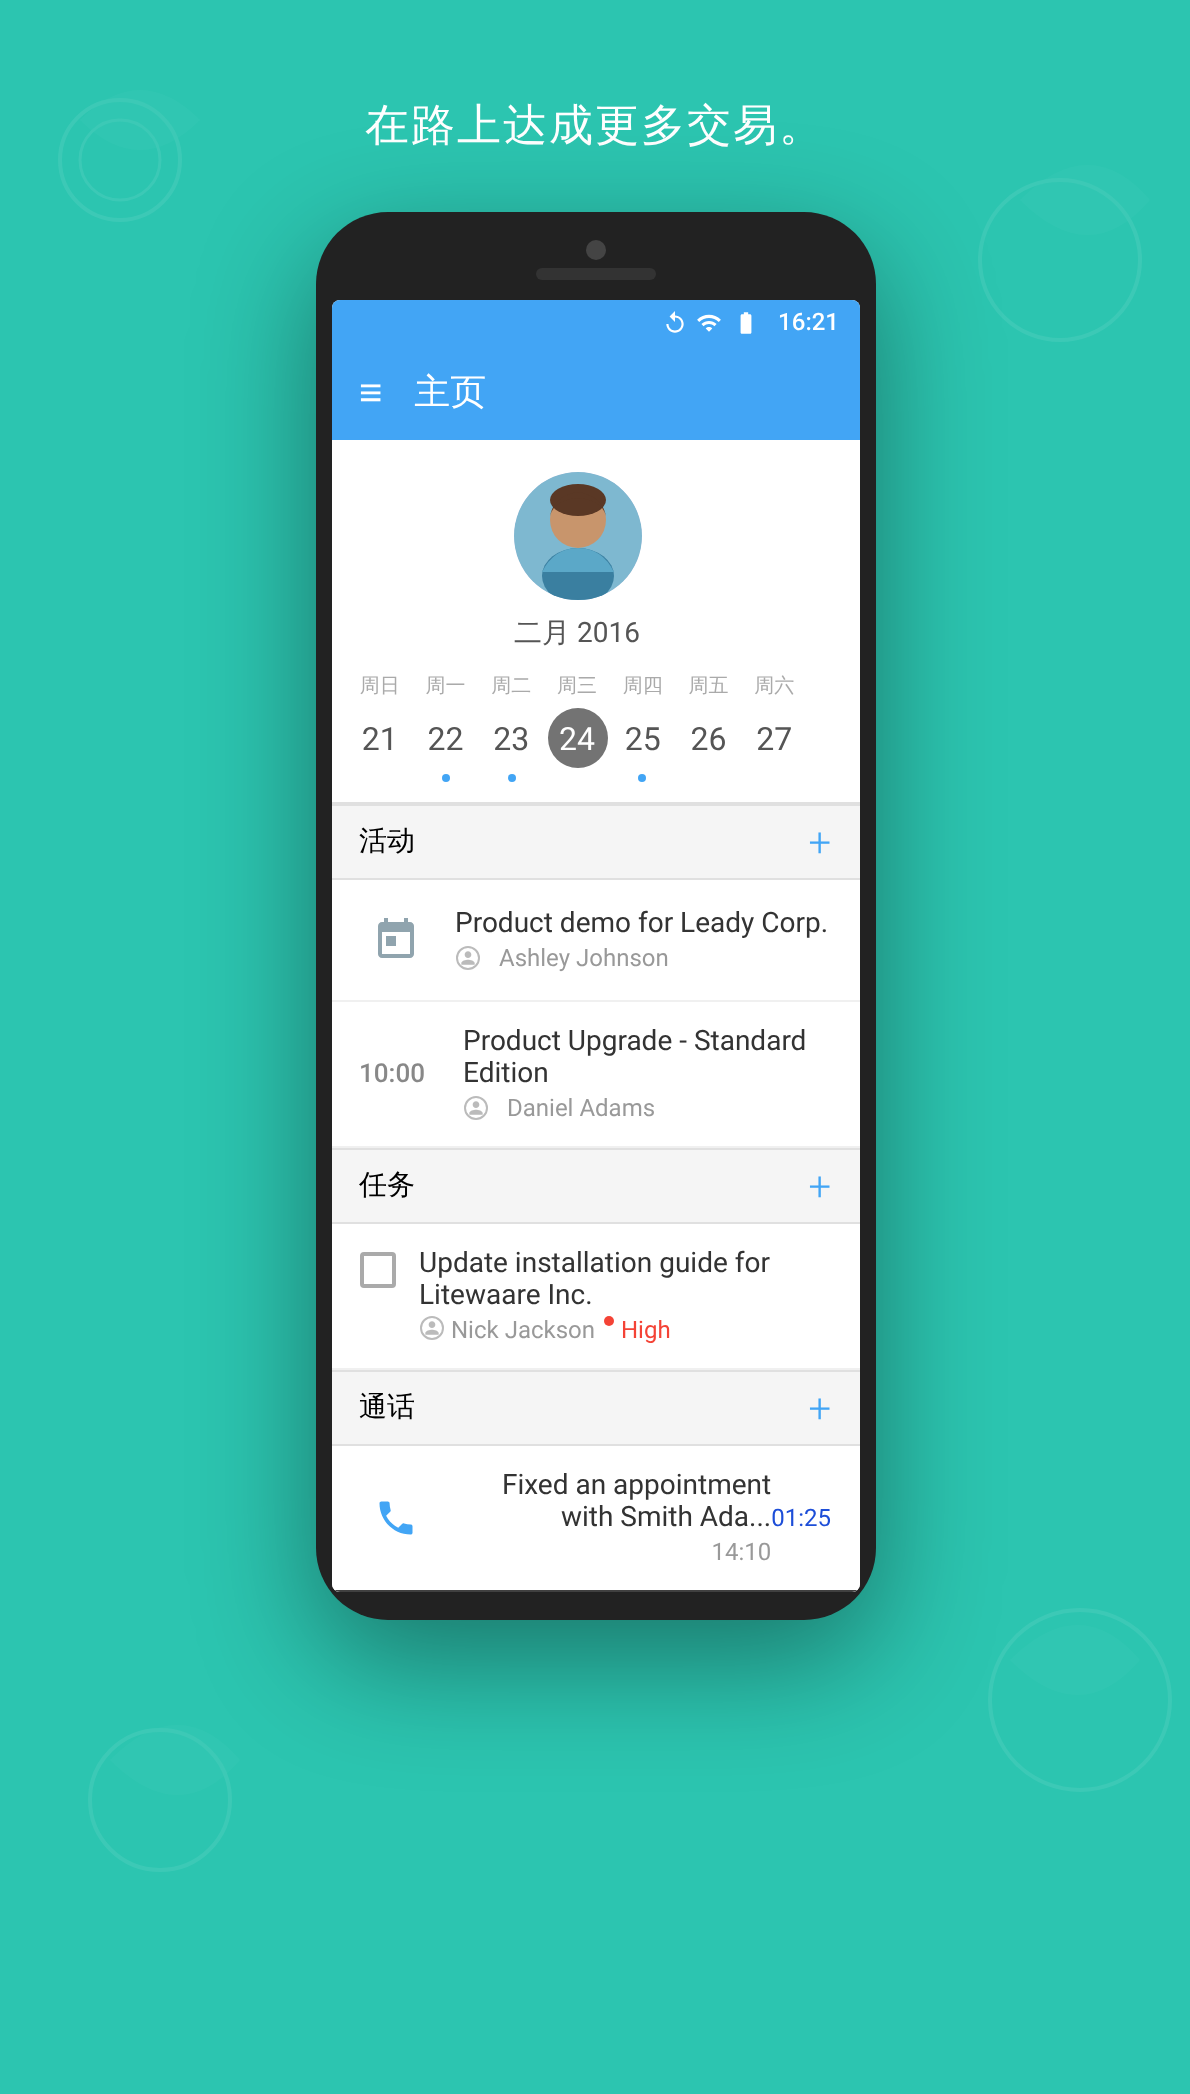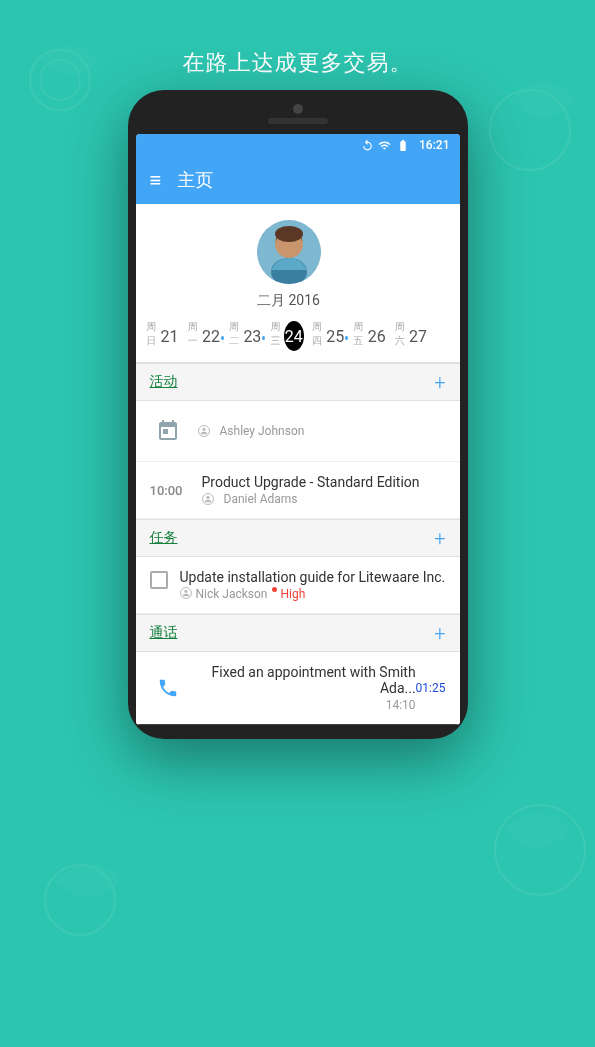--- a/index.html
+++ b/index.html
@@ -22,29 +22,29 @@
       top: 0; left: 0; right: 0; bottom: 0;
       opacity: 0.15;
       pointer-events: none;
     }
 
     .tagline {
       color: white;
       font-size: 22px;
       font-weight: 400;
       margin-top: 48px;
-      margin-bottom: 12px;
+      margin-bottom: 28px;
       text-align: center;
       letter-spacing: 1px;
       z-index: 1;
     }
 
     
     .phone-shell {
-      width: 340px;
+      width: 280px;
       background: #222;
       border-radius: 36px;
       padding: 14px 8px;
       box-shadow: 0 20px 60px rgba(0,0,0,0.4);
       z-index: 1;
       position: relative;
     }
 
     .phone-top-bar {
       display: flex;
@@ -160,21 +160,21 @@
     
     .calendar-row {
       display: flex;
       width: 100%;
       justify-content: space-around;
       padding: 0 8px;
     }
 
     .cal-day {
       display: flex;
-      flex-direction: row;
+      flex-direction: column;
       align-items: center;
       width: 36px;
     }
 
     .cal-day-name {
       font-size: 10px;
       color: #aaa;
       margin-bottom: 4px;
     }
 
@@ -183,21 +183,21 @@
       color: #555;
       width: 30px;
       height: 30px;
       display: flex;
       align-items: center;
       justify-content: center;
       border-radius: 50%;
     }
 
     .cal-day-num.active {
-      background: #000000;
+      background: #737373;
       color: white;
     }
 
     .cal-dot {
       width: 4px;
       height: 4px;
       border-radius: 50%;
       background: #42a5f5;
       margin-top: 3px;
     }
@@ -212,23 +212,22 @@
       display: flex;
       justify-content: space-between;
       align-items: center;
       padding: 8px 14px;
       border-top: 1px solid #e0e0e0;
       border-bottom: 1px solid #e0e0e0;
     }
 
     .section-title {
       font-size: 14px;
-      color: #15803d;
+      color: #000000;
       font-weight: 500;
-      text-decoration: underline;
     }
 
     .section-add {
       color: #42a5f5;
       font-size: 20px;
       cursor: pointer;
       font-weight: 300;
       line-height: 1;
     }
 
@@ -503,20 +502,21 @@
       <span class="section-add">+</span>
     </div>
 
     <div class="activity-item">
       <div class="activity-icon-wrap">
         <svg width="24" height="24" viewBox="0 0 24 24" fill="#90a4ae">
           <path d="M19 3h-1V1h-2v2H8V1H6v2H5c-1.11 0-1.99.9-1.99 2L3 19c0 1.1.89 2 2 2h14c1.1 0 2-.9 2-2V5c0-1.1-.9-2-2-2zm0 16H5V8h14v11zM7 10h5v5H7z"></path>
         </svg>
       </div>
       <div class="activity-content">
+        <div class="activity-title">Product demo for Leady Corp.</div>
         <div class="activity-person">
           <span class="person-icon">
             <svg width="10" height="10" viewBox="0 0 24 24" fill="#bbb">
                 <path d="M12 12c2.21 0 4-1.79 4-4s-1.79-4-4-4-4 1.79-4 4 1.79 4 4 4zm0 2c-2.67 0-8 1.34-8 4v2h16v-2c0-2.66-5.33-4-8-4z"></path>
               </svg>
           </span>
           <span>Ashley Johnson</span>
         </div>
       </div>
     </div>

